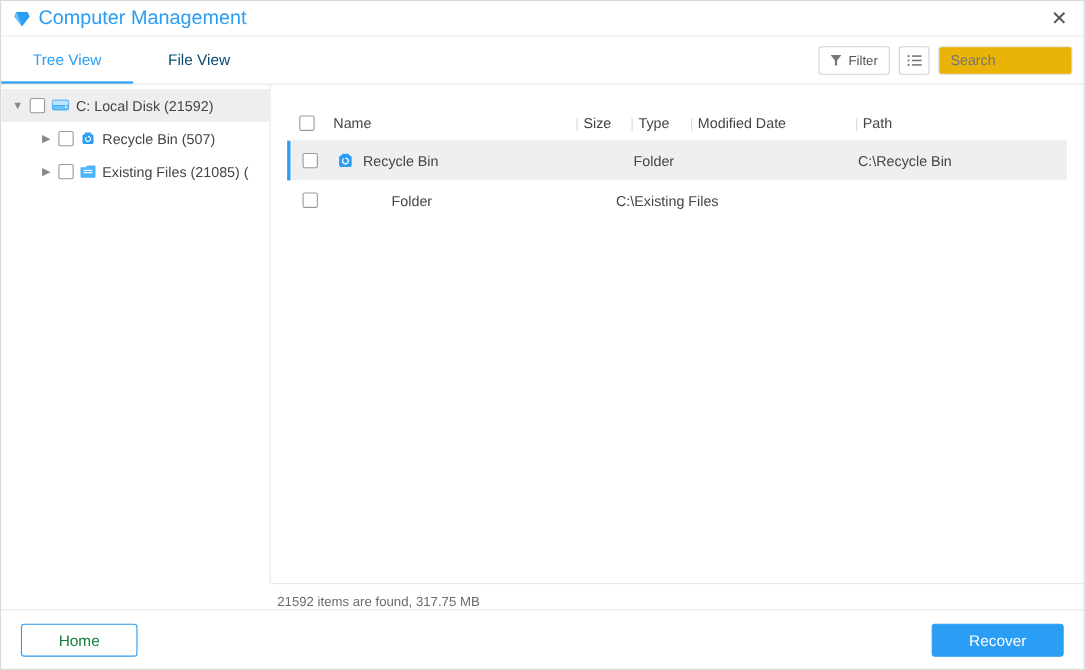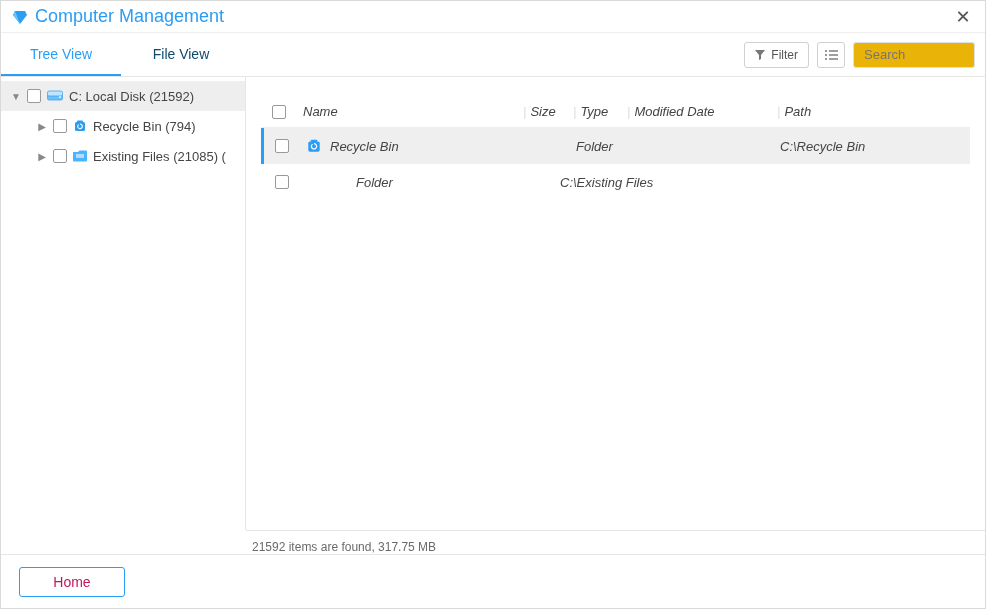--- a/index.html
+++ b/index.html
@@ -141,21 +141,21 @@
     overflow:auto;
     border:1px solid transparent;
   }
   .thead {
     height:32px;
     display:flex; align-items:center;
     border-bottom:1px solid #eee;
     color:#444;
     font-size:13px;
   }
-  .thead .col, .trow .col { padding:0 6px;font-style:italic; }
+  .thead .col, .trow .col { padding:0 6px; }
   .col-chk { width:36px; display:flex; align-items:center; justify-content:center; }
   .col-name { flex:0 0 220px; display:flex; align-items:center; gap:8px;}
   .col-size { flex:0 0 50px; }
   .col-type { flex:0 0 54px; }
   .col-mod  { flex:0 0 150px; }
   .col-path { flex:1; }
   .sep { color:#ddd; margin-right:4px; }
 
   .trow {
     height:36px;
@@ -189,21 +189,21 @@
     padding:0 18px;
   }
   .btn {
     height:30px;
     min-width:106px;
     border-radius:3px;
     display:flex; align-items:center; justify-content:center;
     font-size:14px;
     cursor:pointer;
   }
-  .btn-home { border:1px solid #2a9df4; color:#be185d; background:#fff; }
+  .btn-home { border:1px solid #2a9df4; color:#15803d; background:#fff; }
   .btn-recover { border:1px solid #2a9df4; color:#fff; background:#2a9df4; margin-left:auto; min-width:120px;}
 
   svg { display:block; }
 </style>
 </head>
 <body>
 
 <div class="titlebar">
   <span class="app-logo">
     <svg width="18" height="18" viewBox="0 0 18 18">
@@ -268,21 +268,21 @@
       <span class="expander">▶</span>
       <span class="chk"></span>
       <span>
         <svg width="14" height="14" viewBox="0 0 14 14">
             <rect x="2" y="3" width="10" height="9" rx="1.5" fill="#2a9df4"></rect>
             <rect x="4" y="1.5" width="6" height="2" rx="1" fill="#2a9df4"></rect>
             <path d="M7 5 a2.3 2.3 0 1 1 -2 1.2" stroke="#fff" stroke-width="1.1" fill="none"></path>
             <path d="M5.2 5 L4.6 6.5 L6.2 6 Z" fill="#fff"></path>
           </svg>
       </span>
-      <span>Recycle Bin (794)</span>
+      <span>Recycle Bin (507)</span>
     </div>
 
     <div class="tree-row level1">
       <span class="expander">▶</span>
       <span class="chk"></span>
       <span>
         <svg width="14" height="12" viewBox="0 0 14 12">
             <path d="M0 2 L5 2 L6.5 0.5 H13 A1 1 0 0 1 14 1.5 V10.5 A1 1 0 0 1 13 11.5 H1 A1 1 0 0 1 0 10.5 Z" fill="#49b4ff"></path>
             <rect x="3" y="4.4" width="8" height="1.1" fill="#fff"></rect>
             <rect x="3" y="6.4" width="8" height="1.1" fill="#fff"></rect>
@@ -343,13 +343,14 @@
     </div>
   </div>
 </div>
 
 <div class="status" style="margin-left:245px;align-items:flex-end;">
   <span>21592 items are found, 317.75 MB</span>
 </div>
 
 <div class="bottombar">
   <div class="btn btn-home">Home</div>
+  <div class="btn btn-recover">Recover</div>
 </div>
 
 </body></html>

